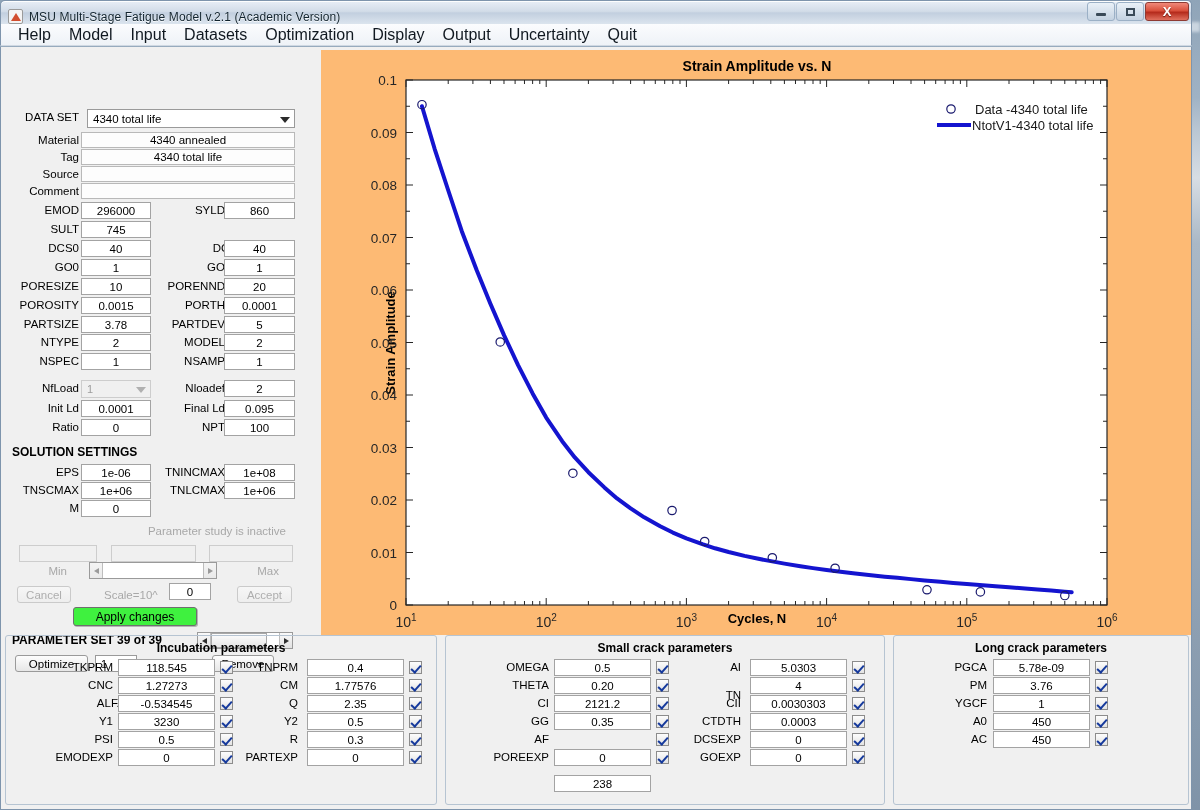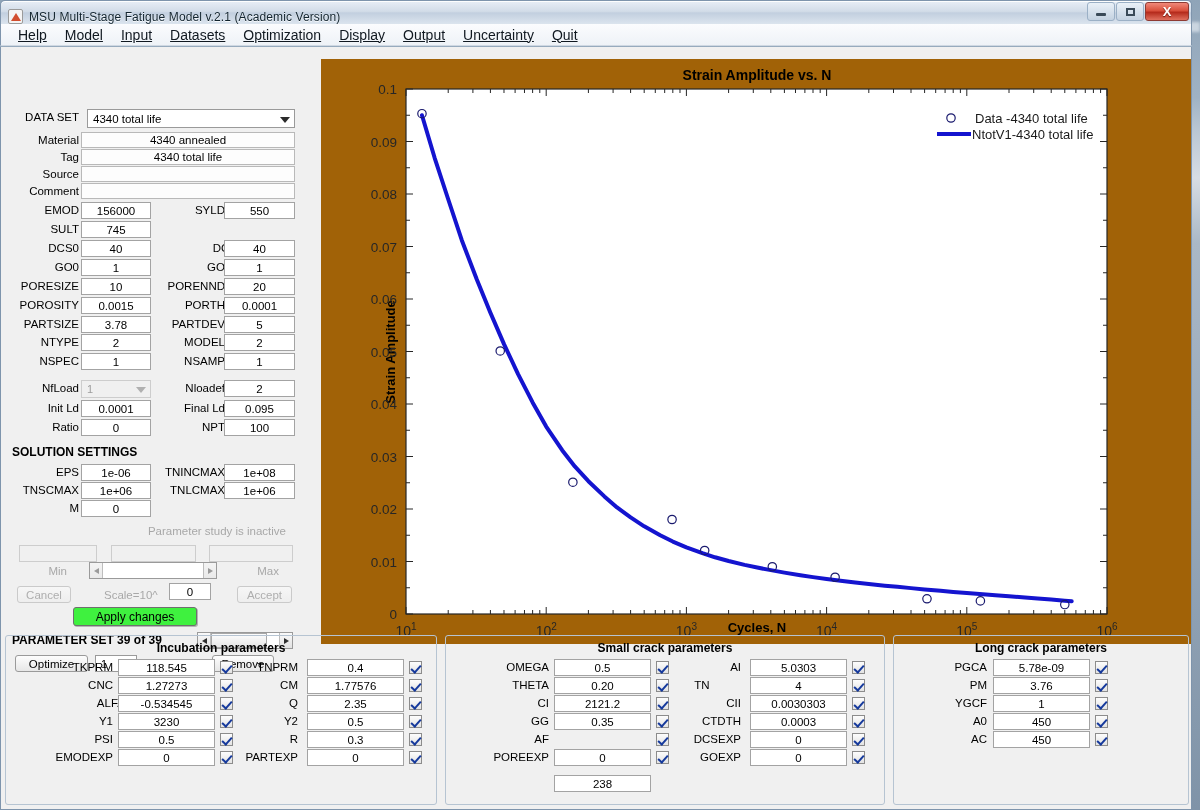--- a/index.html
+++ b/index.html
@@ -58,21 +58,21 @@
   .wbtn .min-g{ width:10px; height:3px; background:#3a4a58; border-radius:1px; margin-top:5px;}
   .wbtn .max-g{ width:9px; height:8px; border:2px solid #3a4a58; }
 
   .menubar{
     height:22px; display:flex; align-items:center; gap:0;
     background:linear-gradient(to bottom,#fbfcfe,#eef2f7);
     border-left:1px solid #7e94ac; border-right:1px solid #7e94ac;
     border-bottom:1px solid #cfd8e2;
     padding-left:8px;
   }
-  .menubar .mi{ font-size:14px; color:#101820; padding:2px 9px; cursor:default;text-decoration:underline; }
+  .menubar .mi{ font-size:16px; color:#101820; padding:2px 9px; cursor:default; }
 
   .clientarea{
     position:absolute; top:47px; left:0; width:1192px; height:763px;
     background:#f0f0f0;
     border-left:1px solid #7e94ac; border-right:1px solid #7e94ac; border-bottom:1px solid #7e94ac;
     overflow:hidden;
   }
 
   
   .lbl{ font-size:11.5px; color:#000; text-align:right; white-space:nowrap; }
@@ -129,21 +129,21 @@
   .chk:after{
     content:""; position:absolute; left:3px; top:1px; width:4px; height:8px;
     border:solid #15399c; border-width:0 2px 2px 0; transform:rotate(42deg);
   }
   .sect-title{ font-size:12px; font-weight:bold; color:#000; }
 
   
   #leftpanel{ position:absolute; left:0; top:0; width:310px; height:585px; }
 
   
-  #plotwrap{ position:absolute; left:320px; top:12px; width:872px; height:585px; background:#a16207; }
+  #plotwrap{ position:absolute; left:320px; top:3px; width:872px; height:585px; background:#fdba74; }
   .plot-title{
     position:absolute; left:0; right:0; top:8px; text-align:center;
     font-size:14px; font-weight:bold; color:#000;
   }
   .axis-x-label{
     position:absolute; left:0; right:0; bottom:9px; text-align:center;
     font-size:13px; font-weight:bold; color:#000;
   }
   .axis-y-label{
     position:absolute; left:18px; top:50%; transform:translateY(-50%) rotate(-90deg);
@@ -219,23 +219,23 @@
         </div>
         <div class="lbl" style="position:absolute;left:8px;top:87px;width:70px;">Material</div>
         <div class="edit flat" style="position:absolute;left:80px;top:85px;width:214px;height:16px;">4340 annealed</div>
         <div class="lbl" style="position:absolute;left:8px;top:104px;width:70px;">Tag</div>
         <div class="edit flat" style="position:absolute;left:80px;top:102px;width:214px;height:16px;">4340 total life</div>
         <div class="lbl" style="position:absolute;left:8px;top:121px;width:70px;">Source</div>
         <div class="edit flat" style="position:absolute;left:80px;top:119px;width:214px;height:16px;"></div>
         <div class="lbl" style="position:absolute;left:8px;top:138px;width:70px;">Comment</div>
         <div class="edit flat" style="position:absolute;left:80px;top:136px;width:214px;height:16px;"></div>
         <div class="lbl" style="position:absolute;left:6px;top:157px;width:72px;">EMOD</div>
-        <div class="edit" style="position:absolute;left:80px;top:155px;width:70px;height:17px;">156000</div>
+        <div class="edit" style="position:absolute;left:80px;top:155px;width:70px;height:17px;">296000</div>
         <div class="lbl" style="position:absolute;left:152px;top:157px;width:72px;">SYLD</div>
-        <div class="edit" style="position:absolute;left:223px;top:155px;width:71px;height:17px;">550</div>
+        <div class="edit" style="position:absolute;left:223px;top:155px;width:71px;height:17px;">860</div>
         <div class="lbl" style="position:absolute;left:6px;top:176px;width:72px;">SULT</div>
         <div class="edit" style="position:absolute;left:80px;top:174px;width:70px;height:17px;">745</div>
         <div class="lbl" style="position:absolute;left:6px;top:195px;width:72px;">DCS0</div>
         <div class="edit" style="position:absolute;left:80px;top:193px;width:70px;height:17px;">40</div>
         <div class="lbl" style="position:absolute;left:164px;top:195px;width:72px;">DCS</div>
         <div class="edit" style="position:absolute;left:223px;top:193px;width:71px;height:17px;">40</div>
         <div class="lbl" style="position:absolute;left:6px;top:214px;width:72px;">GO0</div>
         <div class="edit" style="position:absolute;left:80px;top:212px;width:70px;height:17px;">1</div>
         <div class="lbl" style="position:absolute;left:152px;top:214px;width:72px;">GO</div>
         <div class="edit" style="position:absolute;left:223px;top:212px;width:71px;height:17px;">1</div>
@@ -555,21 +555,21 @@
       <div class="pp-title">Small crack parameters</div>
     <div class="lbl" style="position:absolute;left:26px;top:24px;width:78px;">OMEGA</div>
         <div class="edit" style="position:absolute;left:109px;top:22px;width:97px;height:17px;">0.5</div>
         <div class="chk" style="position:absolute;left:211px;top:24px;"></div>
         <div class="lbl" style="position:absolute;left:218px;top:24px;width:78px;">AI</div>
         <div class="edit" style="position:absolute;left:305px;top:22px;width:97px;height:17px;">5.0303</div>
         <div class="chk" style="position:absolute;left:407px;top:24px;"></div>
         <div class="lbl" style="position:absolute;left:26px;top:42px;width:78px;">THETA</div>
         <div class="edit" style="position:absolute;left:109px;top:40px;width:97px;height:17px;">0.20</div>
         <div class="chk" style="position:absolute;left:211px;top:42px;"></div>
-        <div class="lbl" style="position:absolute;left:218px;top:42px;width:78px;text-align:center;">TN</div>
+        <div class="lbl" style="position:absolute;left:218px;top:52px;width:78px;">TN</div>
         <div class="edit" style="position:absolute;left:305px;top:40px;width:97px;height:17px;">4</div>
         <div class="chk" style="position:absolute;left:407px;top:42px;"></div>
         <div class="lbl" style="position:absolute;left:26px;top:60px;width:78px;">CI</div>
         <div class="edit" style="position:absolute;left:109px;top:58px;width:97px;height:17px;">2121.2</div>
         <div class="chk" style="position:absolute;left:211px;top:60px;"></div>
         <div class="lbl" style="position:absolute;left:218px;top:60px;width:78px;">CII</div>
         <div class="edit" style="position:absolute;left:305px;top:58px;width:97px;height:17px;">0.0030303</div>
         <div class="chk" style="position:absolute;left:407px;top:60px;"></div>
         <div class="lbl" style="position:absolute;left:26px;top:78px;width:78px;">GG</div>
         <div class="edit" style="position:absolute;left:109px;top:76px;width:97px;height:17px;">0.35</div>

